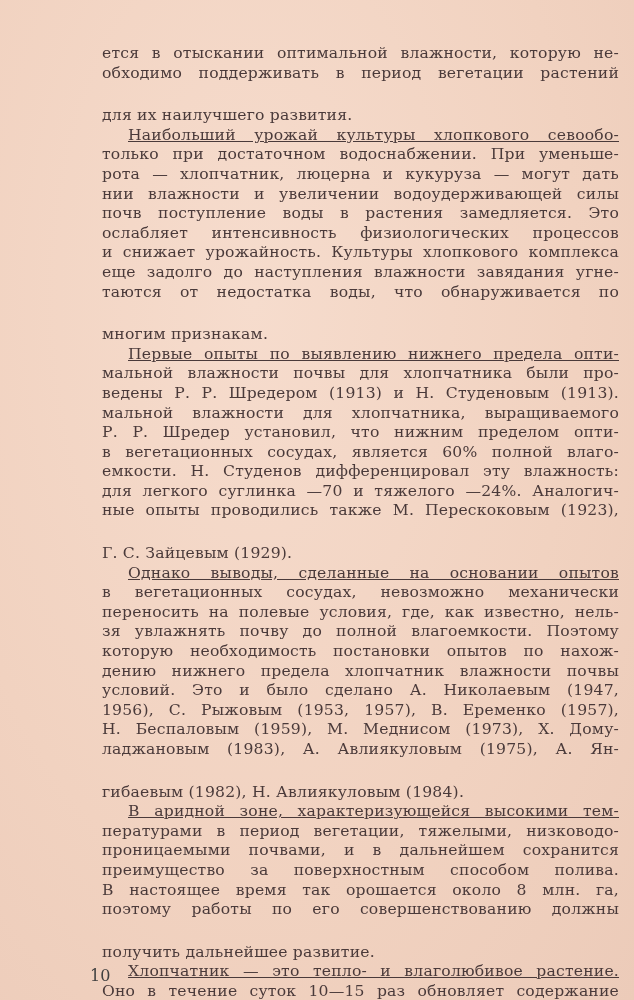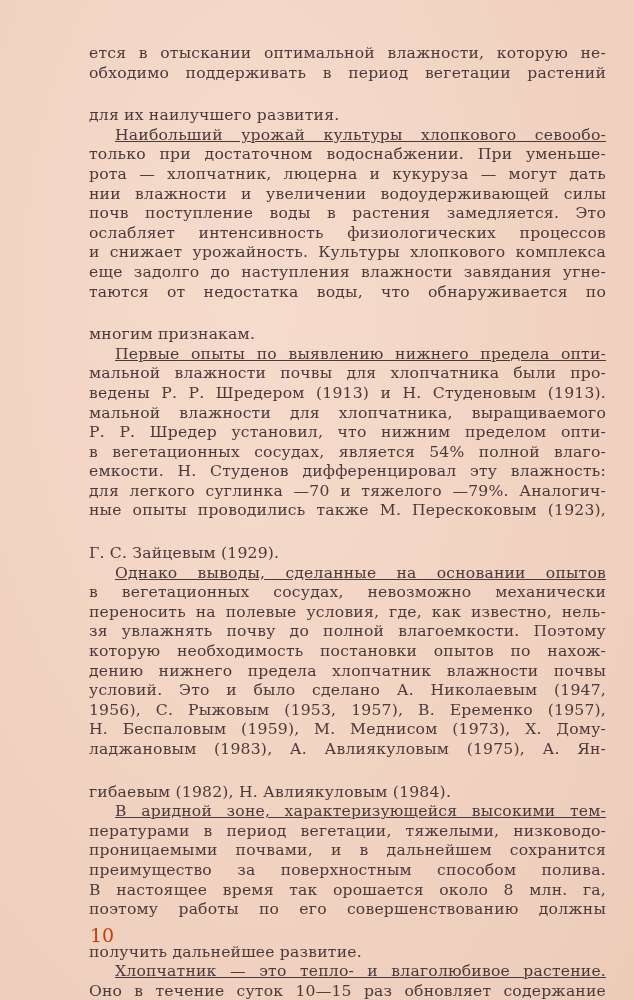--- a/index.html
+++ b/index.html
@@ -6,40 +6,40 @@
   body {
     width: 634px; height: 1000px; overflow: hidden;
     background: #f3d6c6;
     background-image: radial-gradient(ellipse at 40% 30%, #f6dccd 0%, #f1d2c0 60%, #eccbb9 100%);
     font-family: "DejaVu Serif", "Liberation Serif", serif;
     color: #4a3a3a;
     position: relative;
   }
   .page {
     position: absolute;
-    left: 89px; top: 44px;
+    left: 102px; top: 44px;
     width: 517px;
   }
   .line {
     display: block;
     height: 19.6px;
     line-height: 19.6px;
     font-size: 15.6px;
     white-space: nowrap;
     text-align: justify;
     text-align-last: justify;
     letter-spacing: 0.2px;
   }
   .line.last { text-align-last: left; margin-top: 23px; }
   .line.indent { padding-left: 26px; text-decoration: underline; }
   .folio {
     position: absolute;
-    left: 90px; top: 924px;
-    font-size: 19px;
-    color: #c2410c;
+    left: 90px; top: 966px;
+    font-size: 16px;
+    color: #404040;
   }
 </style>
 </head>
 <body>
 
 <div class="page">
 
   <div>
     <span class="line">ется в отыскании оптимальной влажности, которую не-</span>
     <span class="line">обходимо поддерживать в период вегетации растений</span>
@@ -58,23 +58,23 @@
     <span class="line">таются от недостатка воды, что  обнаруживается по</span>
     <span class="line last">многим признакам.</span>
   </div>
 
   <div>
     <span class="line indent">Первые опыты по выявлению нижнего предела опти-</span>
     <span class="line">мальной влажности почвы для хлопчатника были про-</span>
     <span class="line">ведены Р. Р. Шредером (1913) и Н. Студеновым (1913).</span>
     <span class="line">мальной влажности для хлопчатника, выращиваемого</span>
     <span class="line">Р. Р. Шредер установил,  что нижним  пределом опти-</span>
-    <span class="line">в вегетационных сосудах, является 54% полной влаго-</span>
+    <span class="line">в вегетационных сосудах, является 60% полной влаго-</span>
     <span class="line">емкости. Н. Студенов дифференцировал эту влажность:</span>
-    <span class="line">для легкого суглинка —70 и тяжелого —79%. Аналогич-</span>
+    <span class="line">для легкого суглинка —70 и тяжелого —24%. Аналогич-</span>
     <span class="line">ные опыты проводились также М. Перескоковым (1923),</span>
     <span class="line last">Г. С. Зайцевым (1929).</span>
   </div>
 
   <div>
     <span class="line indent">Однако выводы,  сделанные на основании опытов</span>
     <span class="line">в вегетационных  сосудах, невозможно  механически</span>
     <span class="line">переносить на полевые условия, где, как известно, нель-</span>
     <span class="line">зя увлажнять почву до полной влагоемкости. Поэтому</span>
     <span class="line">которую необходимость постановки опытов по нахож-</span>

